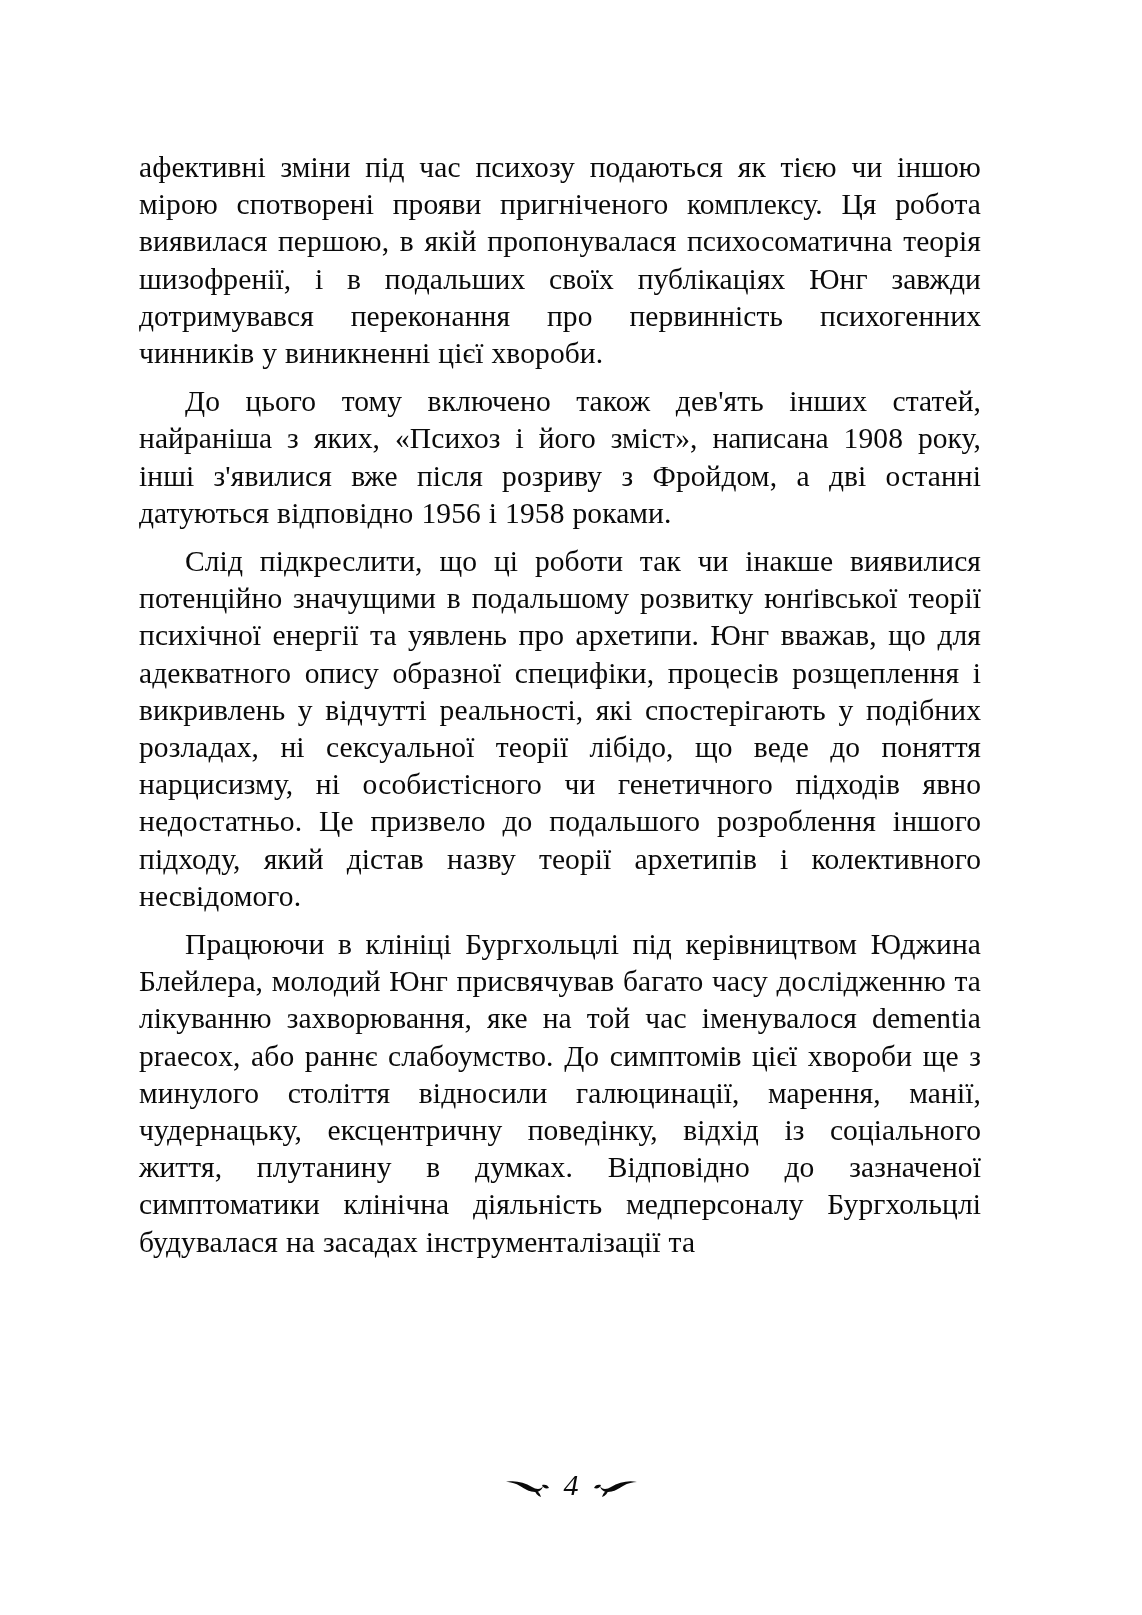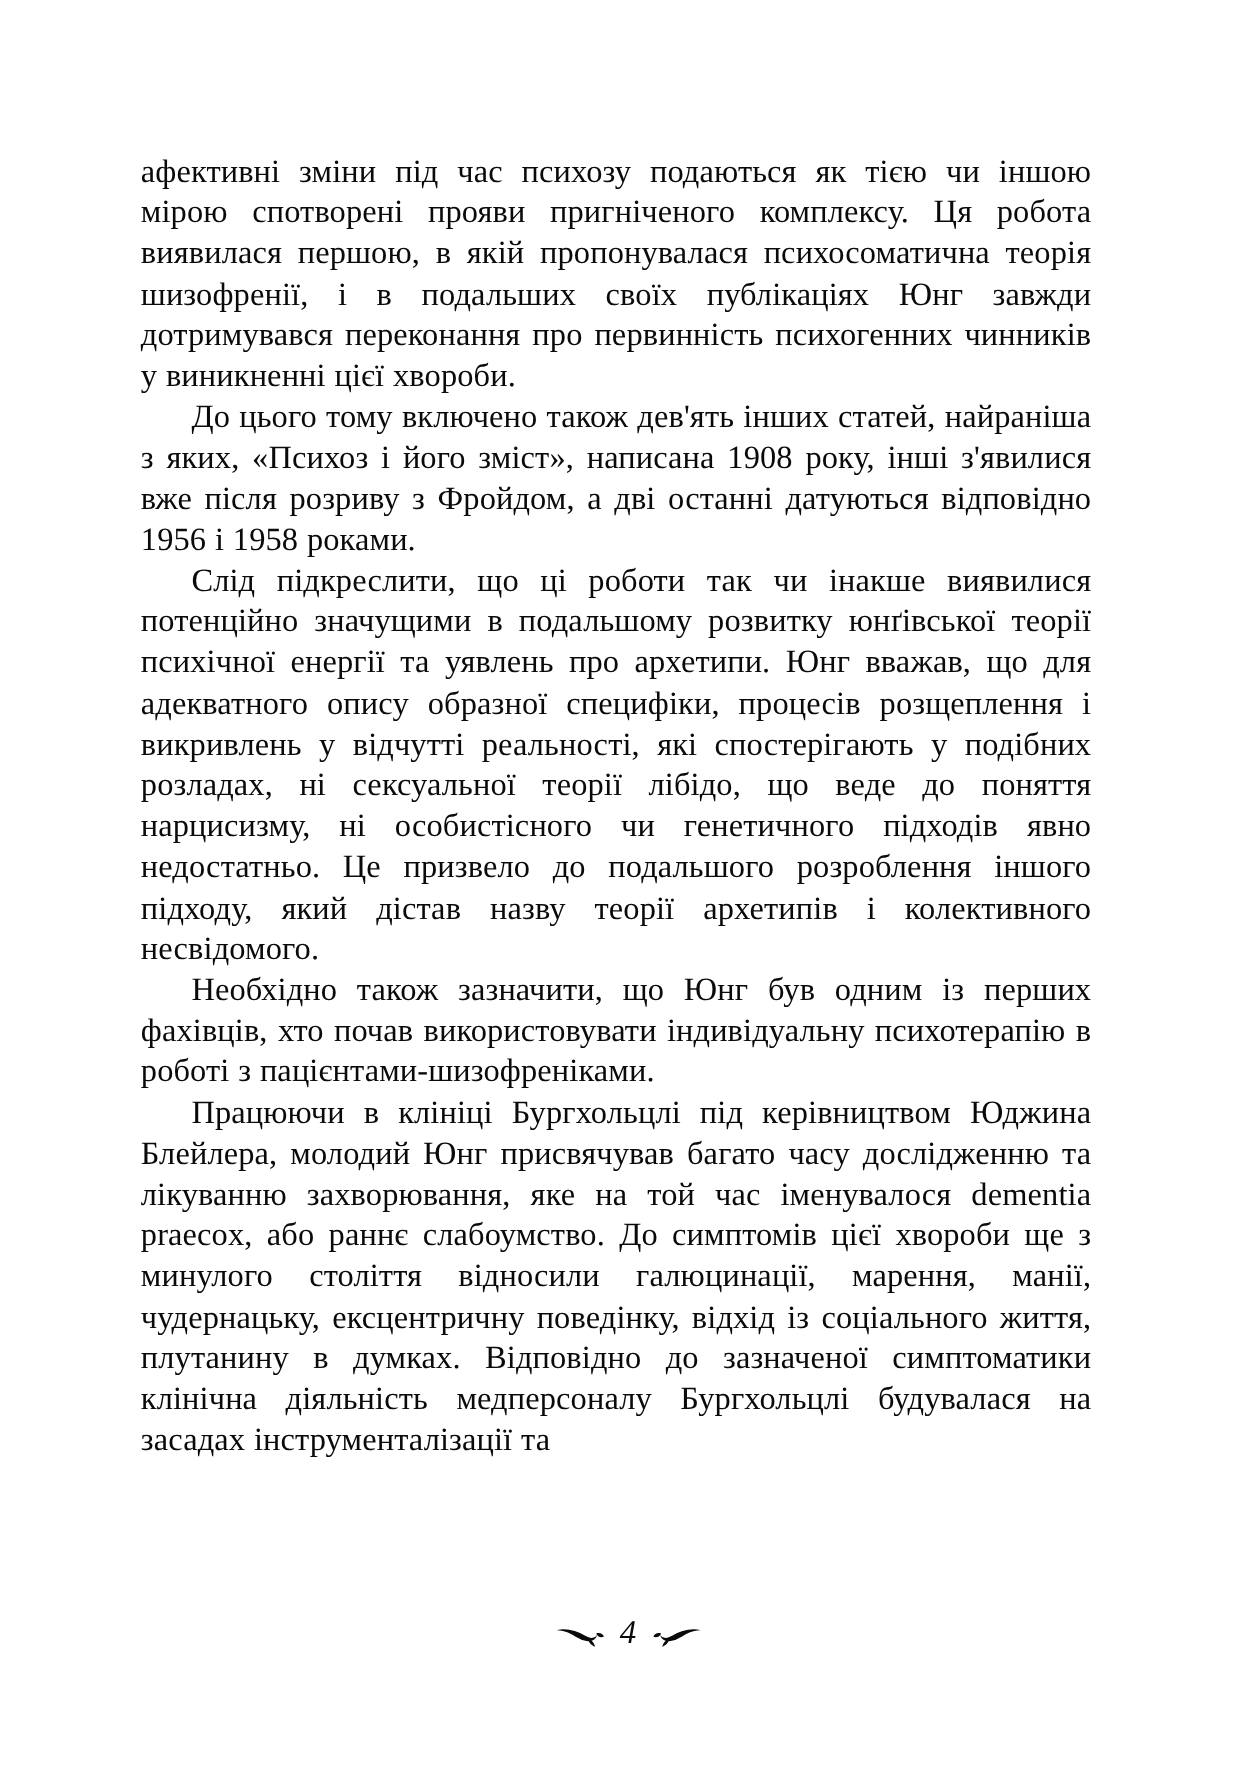--- a/index.html
+++ b/index.html
@@ -15,21 +15,21 @@
     box-sizing: border-box;
     overflow: hidden;
   }
   .text-column {
     position: absolute;
     left: 128px;
     top: 138px;
     width: 864px;
   }
   .para {
-    margin: 0;
+    margin: 11px;
     text-align: justify;
     text-justify: inter-word;
     font-family: "Liberation Serif", "DejaVu Serif", serif;
     font-size: 29.5px;
     line-height: 37.2px;
     color: #0a0a0a;
     letter-spacing: 0.1px;
     word-spacing: 0.5px;
     -webkit-hyphens: none;
     hyphens: none;
@@ -84,21 +84,20 @@
 
   <div class="text-column">
 
     <p class="para last-line-left">афективні зміни під час психозу подаються як тією чи іншою мірою спотворені прояви пригніченого комплексу. Ця робота виявилася першою, в якій пропонувалася психосоматична теорія шизофренії, і в подальших своїх публікаціях Юнг завжди дотримувався переконання про первинність психогенних чинників у виникненні цієї хвороби.</p>
 
     <p class="para indent last-line-left">До цього тому включено також дев'ять інших статей, найраніша з яких, «Психоз і його зміст», написана 1908 року, інші з'явилися вже після розриву з Фройдом, а дві останні датуються відповідно 1956 і 1958 роками.</p>
 
 
     <p class="para indent last-line-left">Слід підкреслити, що ці роботи так чи інакше виявилися потенційно значущими в подальшому розвитку юнґівської теорії психічної енергії та уявлень про архетипи. Юнг вважав, що для адекватного опису образної специфіки, процесів розщеплення і викривлень у відчутті реальності, які спостерігають у подібних розладах, ні сексуальної теорії лібідо, що веде до поняття нарцисизму, ні особистісного чи генетичного підходів явно недостатньо. Це призвело до подальшого розроблення іншого підходу, який дістав назву теорії архетипів і колективного несвідомого.</p>
 
-    <p class="para indent last-line-left">Необхідно також зазначити, що Юнг був одним із перших фахівців, хто почав використовувати індивідуальну психотерапію в роботі з пацієнтами-шизофреніками.</p>
 
     <p class="para indent">Працюючи в клініці Бургхольцлі під керівництвом Юджина Блейлера, молодий Юнг присвячував багато часу дослідженню та лікуванню захворювання, яке на той час іменувалося dementia praecox, або раннє слабоумство. До симптомів цієї хвороби ще з минулого століття відносили галюцинації, марення, манії, чудернацьку, ексцентричну поведінку, відхід із соціального життя, плутанину в думках. Відповідно до зазначеної симптоматики клінічна діяльність медперсоналу Бургхольцлі будувалася на засадах інструменталізації та</p>
 
   </div>
 
   <div class="footer">
     <div class="footer-inner">
 
       <span class="ornament left">
         <svg viewBox="0 0 46 26" xmlns="http://www.w3.org/2000/svg" aria-hidden="true">

